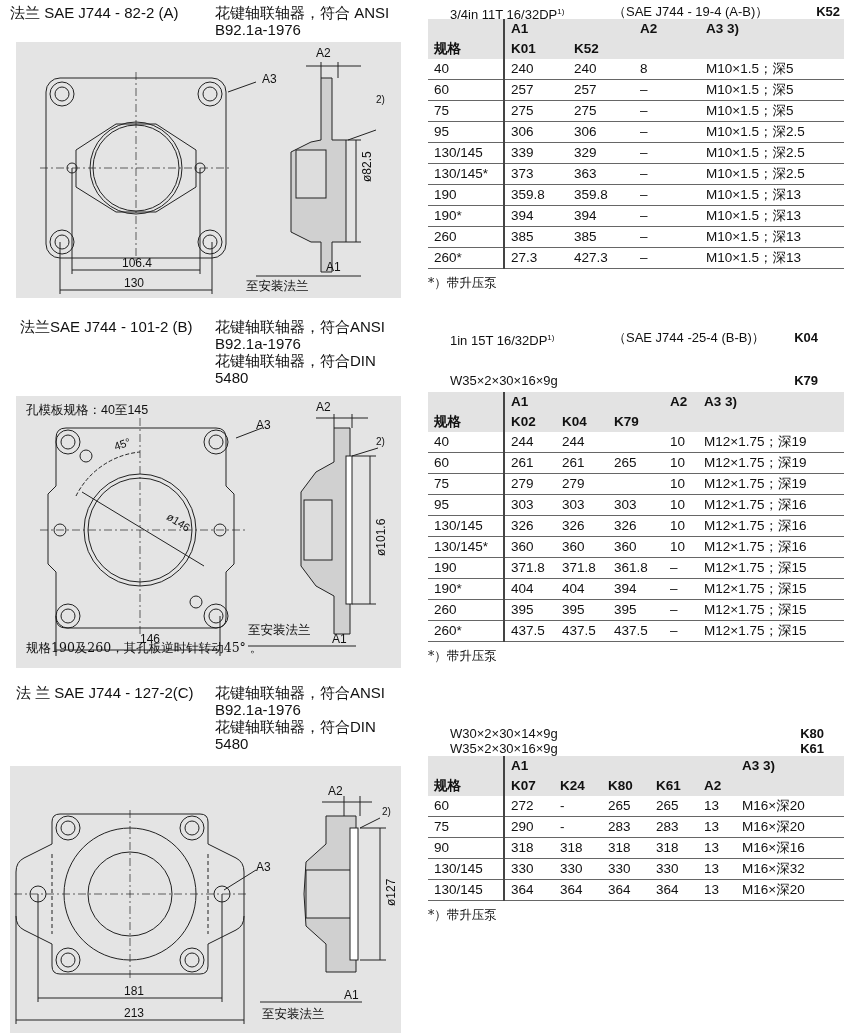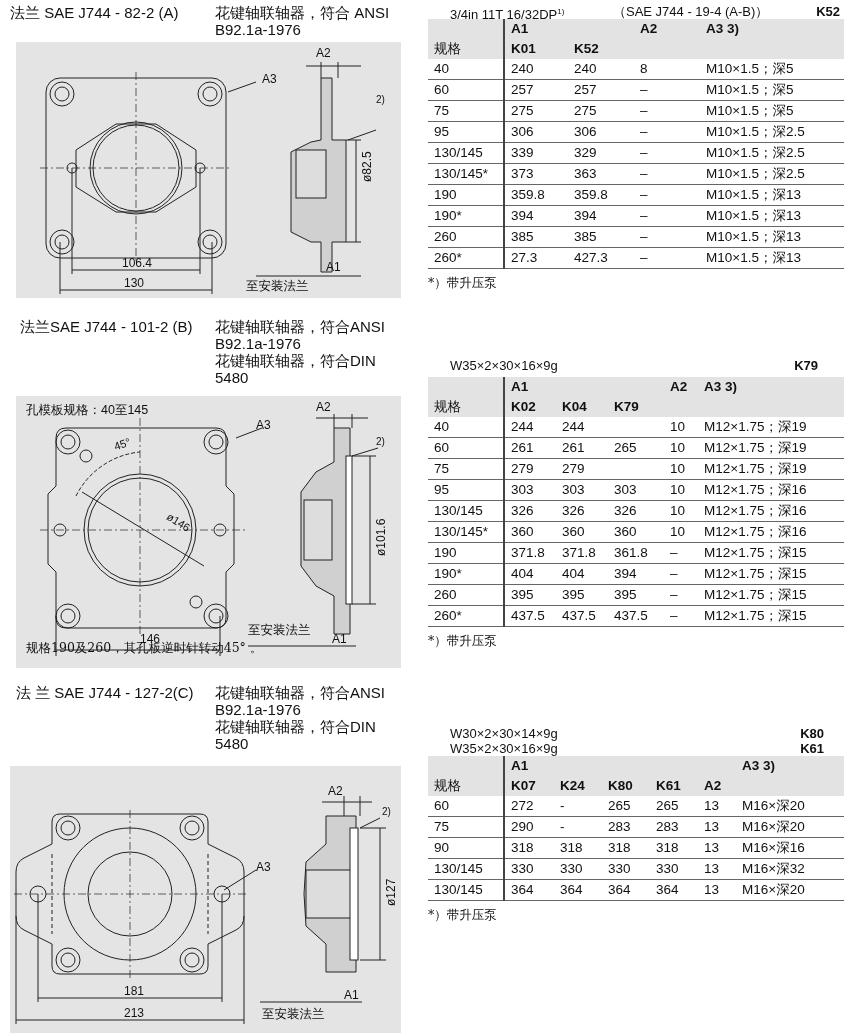--- a/index.html
+++ b/index.html
@@ -12,21 +12,21 @@
   .panel { position: absolute; left: 16px; width: 385px; background: #e4e4e4; }
   .panel svg { display: block; }
   .code-line { display: flex; font-size: 13px; line-height: 15px; position: relative; height: 15px; }
   .code-line .spline { position: absolute; left: 22px; white-space: nowrap; }
   .code-line .sae { position: absolute; left: 185px; white-space: nowrap; }
   .code-line .k { position: absolute; right: 8px; font-weight: bold; }
   sup { font-size: 8px; }
   table { border-collapse: collapse; width: 416px; font-size: 13.5px; }
   th, td { text-align: left; padding: 0 0 0 6px; height: 20px; line-height: 20px; white-space: nowrap; }
   thead tr th { background: #e3e3e3; font-weight: bold; }
-  thead tr th:first-child { font-weight: normal; }
+  thead tr th:first-child { font-weight: bold; }
   tbody td { border-bottom: 1.5px solid #666; }
   th.sep, td.sep { border-left: 2px solid #444; }
   .note { font-family: "DejaVu Serif", serif; font-size: 12.5px; }
 </style>
 </head>
 <body>
 
 <div class="left">
 
   <div class="sec-head" style="top:4px;height:34px;">
@@ -301,20 +301,25 @@
             <td>427.3</td>
             <td>–</td>
             <td>M10×1.5；深13</td>
           </tr>
       </tbody>
     </table>
     <div class="note" style="margin-top:6px">*）带升压泵</div>
   </div>
 
   <div style="position:absolute;top:330px;width:420px;">
+    <div class="code-line">
+        <span class="spline"><span>1in 15T 16/32DP</span><sup>1)</sup></span>
+        <span class="sae">（SAE J744 -25-4 (B-B)）</span>
+        <span class="k" style="right:30px">K04</span>
+      </div>
     <div class="code-line" style="margin-top:28px">
         <span class="spline"><span>W35×2×30×16×9g</span></span>
         <span class="k" style="right:30px">K79</span>
       </div>
     <table style="margin-top:4px">
       <colgroup>
           <col style="width:76px">
           <col style="width:52px">
           <col style="width:52px">
           <col style="width:56px">

